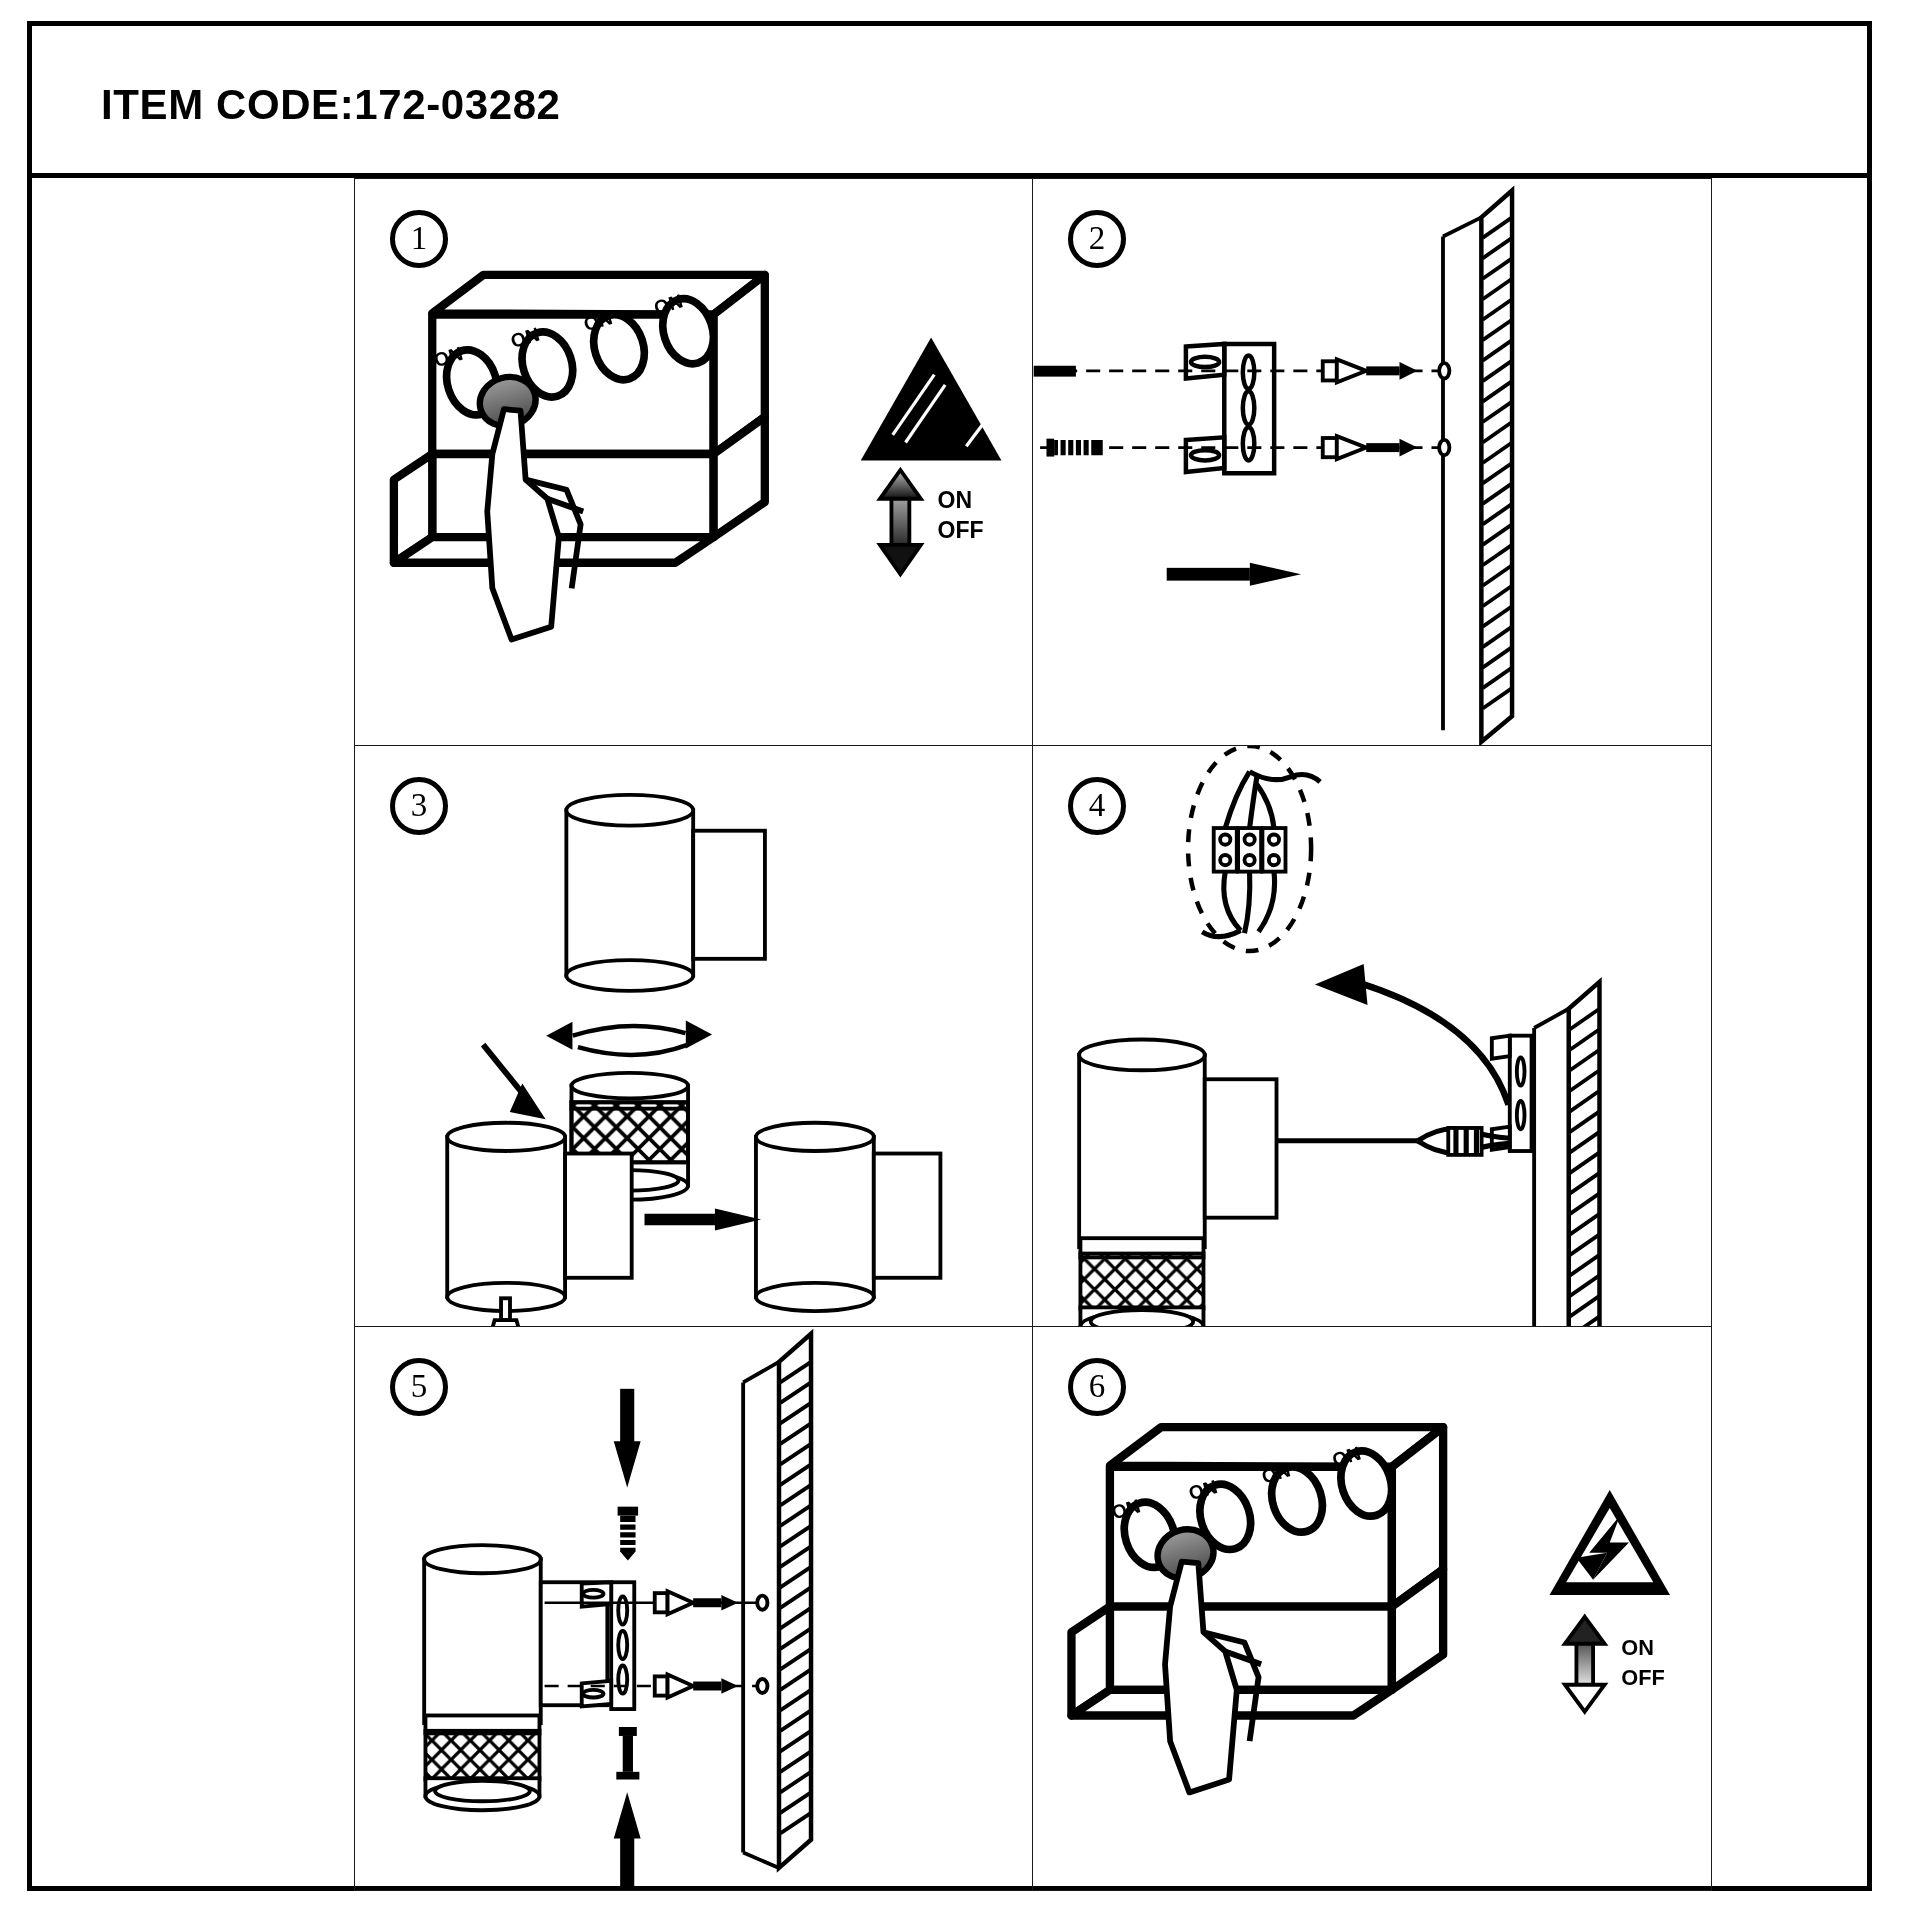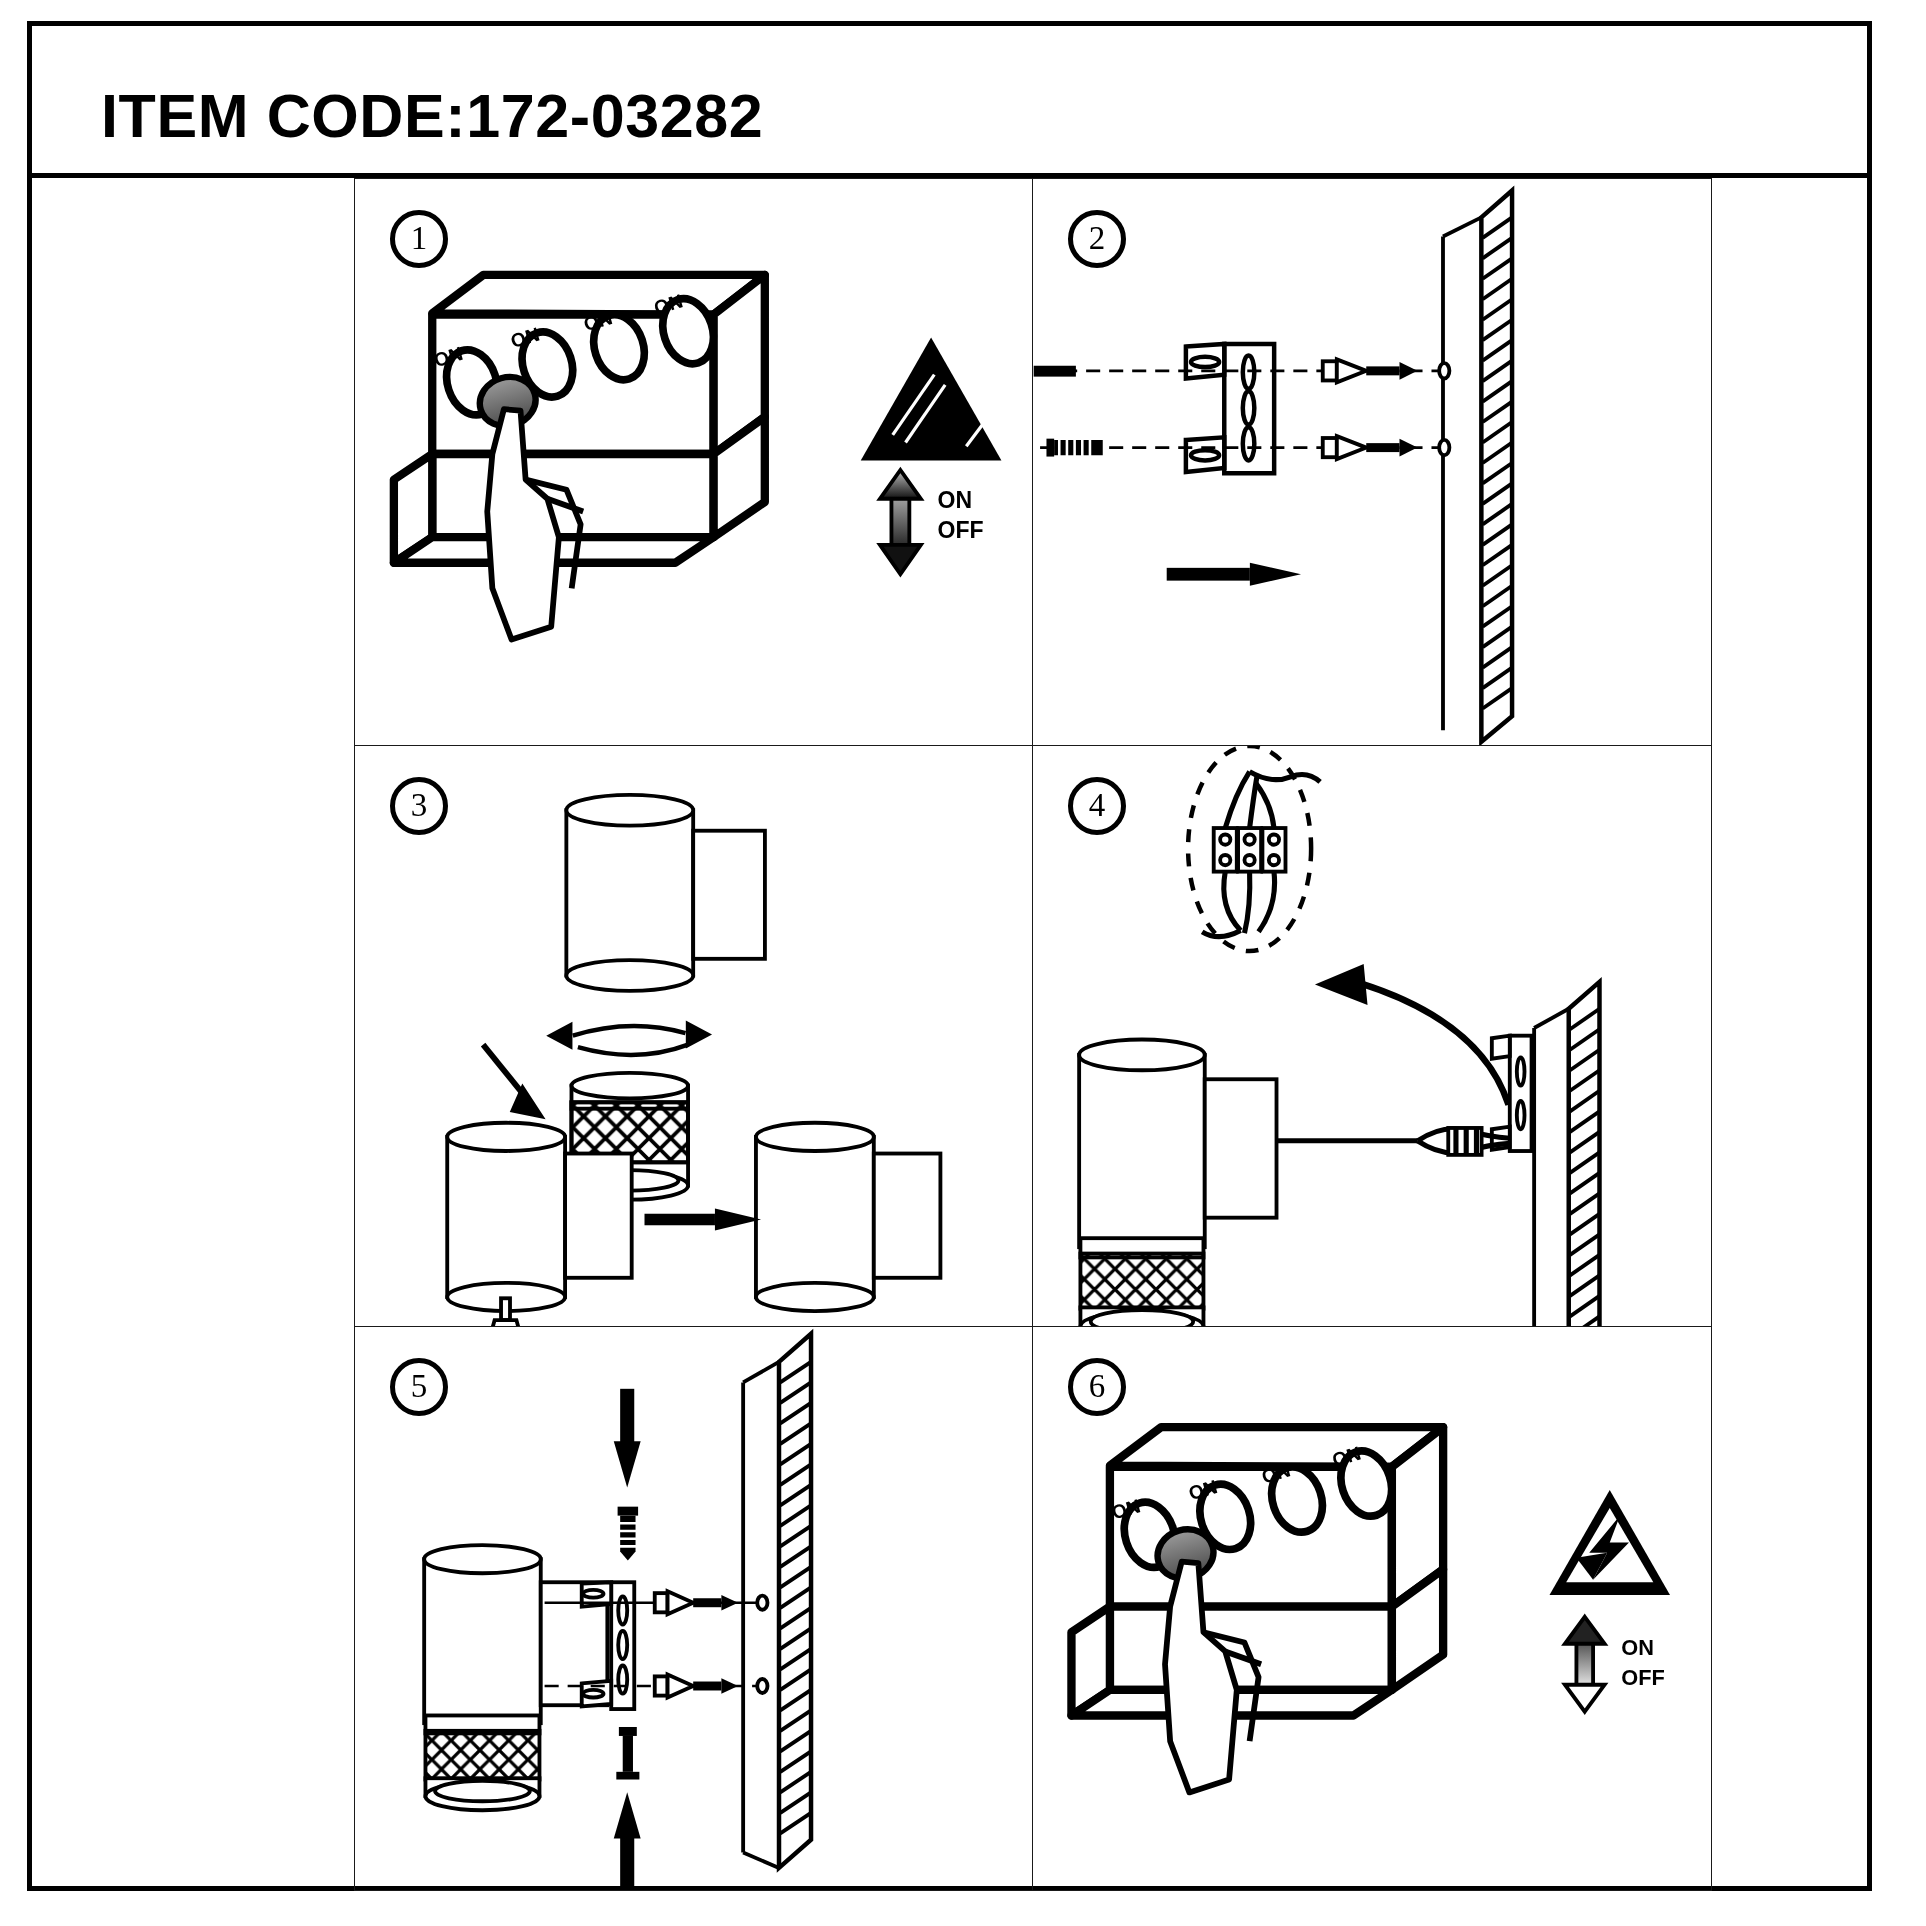--- a/index.html
+++ b/index.html
@@ -2,21 +2,21 @@
 <html style="font-size:10.3px"><head>
 <meta charset="utf-8">
 <style>
   html,body{margin:0;padding:0;background:#ffffff;}
   body{width:1926px;height:1926px;font-family:"Liberation Sans",sans-serif;color:#000;}
 
   .sheet{position:absolute;left:27px;top:20.5px;width:1845px;height:1870px;border:5.8px solid #000;box-sizing:border-box;background:#fff;}
 
   
   .header{position:absolute;left:0;top:0;width:100%;height:152px;border-bottom:5.8px solid #000;box-sizing:border-box;}
-  .header-title{position:absolute;left:69px;top:55px;font-size:61px;font-weight:bold;letter-spacing:0.6px;white-space:nowrap;font-family:"Liberation Sans",sans-serif;}
+  .header-title{position:absolute;left:69px;top:55px;font-size:42px;font-weight:bold;letter-spacing:0.6px;white-space:nowrap;font-family:"Liberation Sans",sans-serif;}
 
   
   .grid{position:absolute;left:322px;top:152px;width:1358px;height:1713px;}
   .panel{position:absolute;box-sizing:border-box;border-right:1.9px solid #1a1a1a;border-bottom:1.9px solid #1a1a1a;overflow:hidden;}
   .panel.c0{left:0;width:679px;border-left:1.9px solid #1a1a1a;}
   .panel.c1{left:679px;width:679px;}
   .panel.r0{top:0;height:568px;border-top:1.9px solid #1a1a1a;}
   .panel.r1{top:568px;height:581px;}
   .panel.r2{top:1149px;height:564px;}
 

